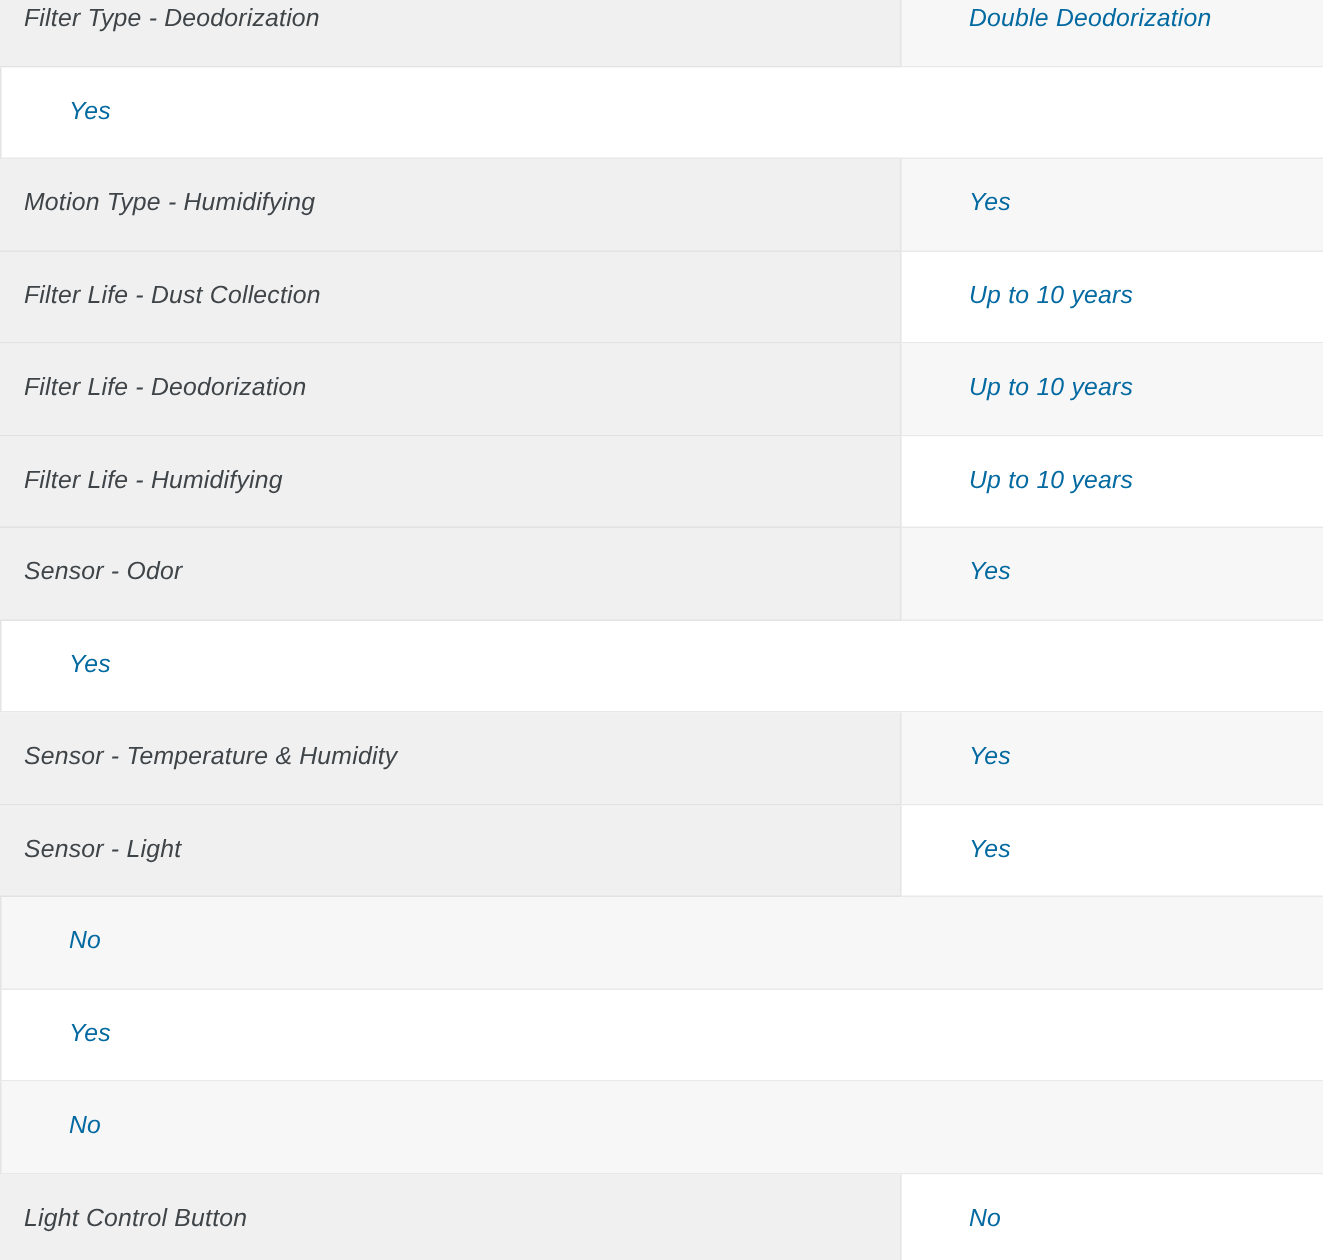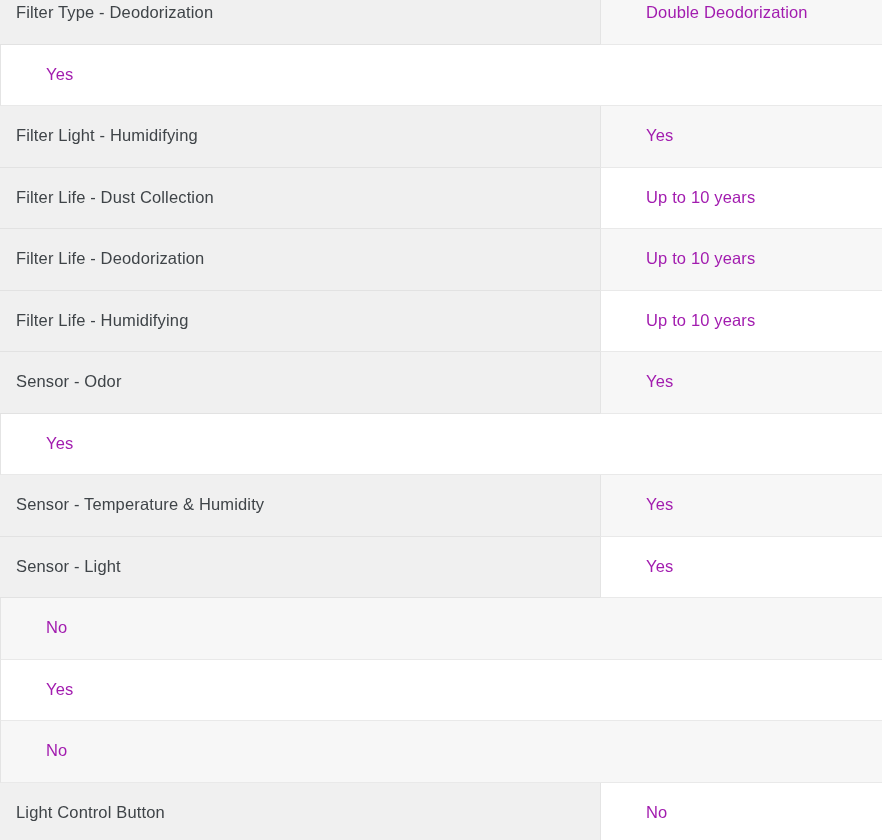--- a/index.html
+++ b/index.html
@@ -9,20 +9,21 @@
     overflow: hidden;
     background: #ffffff;
     font-family: "Liberation Sans", "DejaVu Sans", sans-serif;
   }
 
   #spec-table {
     width: 882px;
     height: 840px;
     position: relative;
     overflow: hidden;
+    font-style: italic;
   }
 
   
   #rows-viewport {
     position: absolute;
     top: -17px;      
     left: 0;
     width: 882px;
   }
 
@@ -62,21 +63,21 @@
   .label-text, .value-text {
     font-size: 16.5px;
     line-height: 1.2;
     color: #3f4448;
     font-weight: 400;
     letter-spacing: 0.15px;
     white-space: nowrap;
   }
 
   .value-text {
-    color: #a21caf;
+    color: #0369a1;
   }
 </style>
 </head>
 <body>
 
 <div id="spec-table">
   <div id="rows-viewport">
       <div class="spec-row alt">
         <div class="cell-label">
           <span class="label-text">Filter Type - Deodorization</span>
@@ -85,21 +86,21 @@
           <span class="value-text">Double Deodorization</span>
         </div>
       </div>
       <div class="spec-row">
         <div class="cell-value">
           <span class="value-text">Yes</span>
         </div>
       </div>
       <div class="spec-row alt">
         <div class="cell-label">
-          <span class="label-text">Filter Light - Humidifying</span>
+          <span class="label-text">Motion Type - Humidifying</span>
         </div>
         <div class="cell-value">
           <span class="value-text">Yes</span>
         </div>
       </div>
       <div class="spec-row">
         <div class="cell-label">
           <span class="label-text">Filter Life - Dust Collection</span>
         </div>
         <div class="cell-value">

